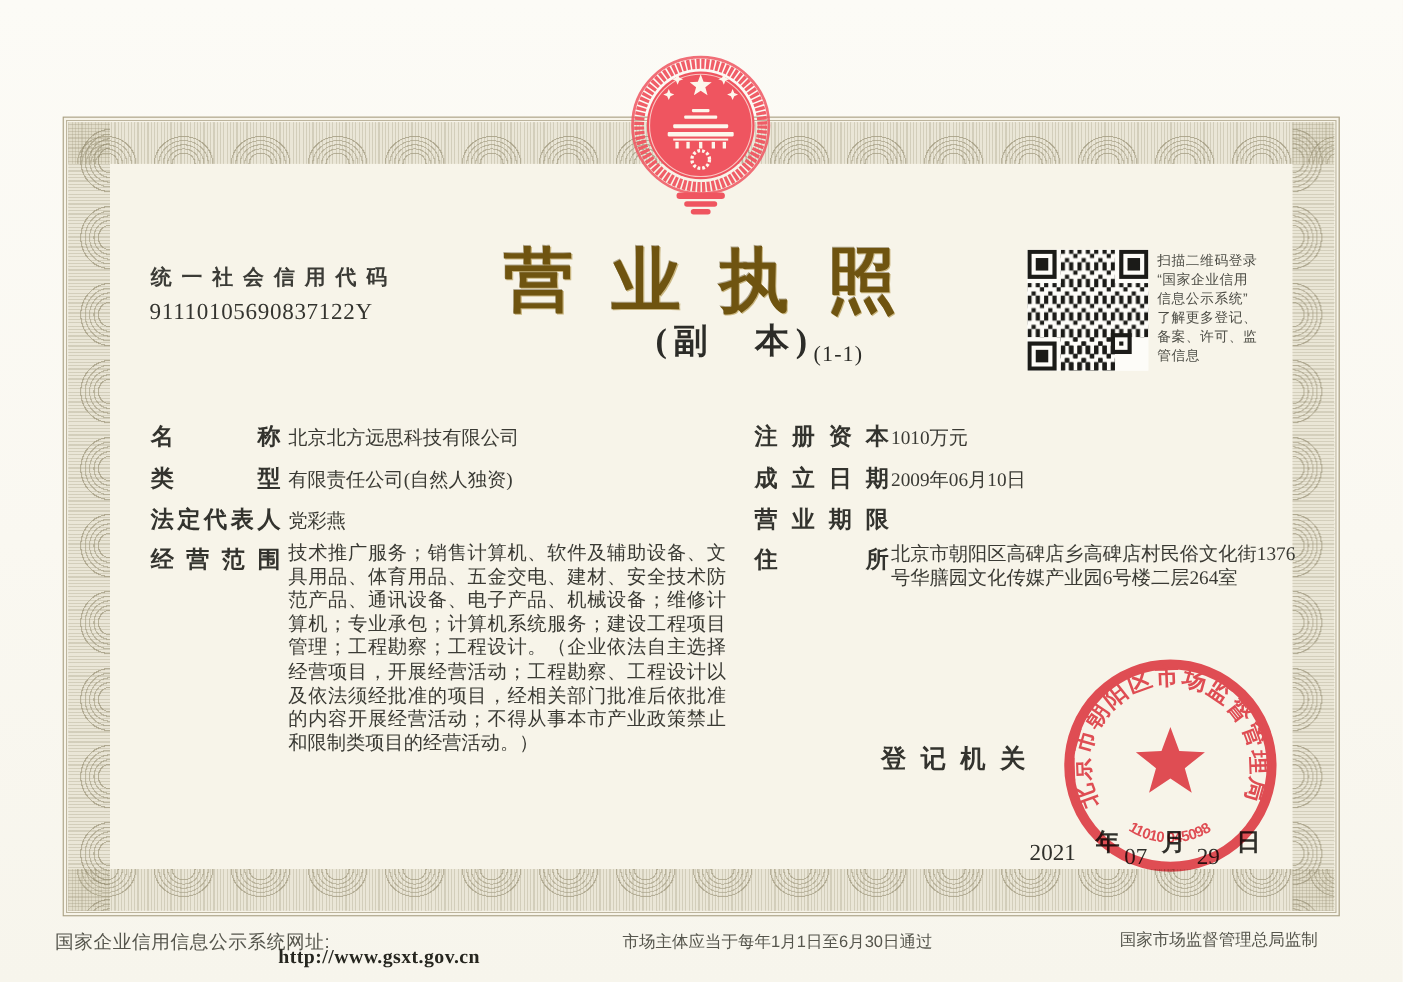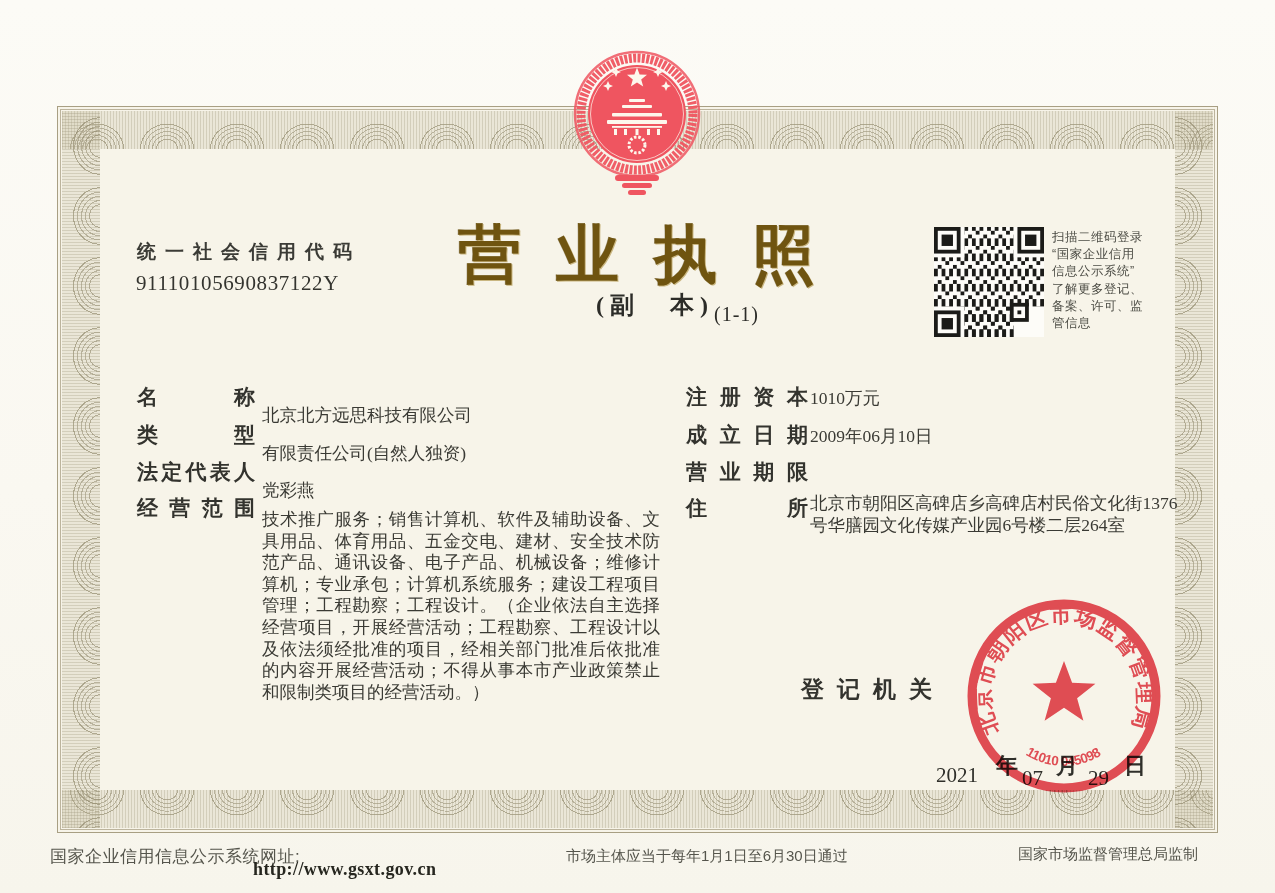--- a/index.html
+++ b/index.html
@@ -53,35 +53,35 @@
   
   .credit-label { position:absolute; left:137px; top:239px; font-size:19px; font-weight:700;
     letter-spacing:9px; color:#3b3b36; }
   .credit-value { position:absolute; left:136px; top:271px; font-size:21px; letter-spacing:.6px;
     font-family:"Liberation Serif","DejaVu Serif",serif; color:#34342f; }
   .doc-title { position:absolute; left:458px; top:212px; font-size:63px; font-weight:700;
     letter-spacing:35px; color:#6f5410; white-space:nowrap;
     text-shadow:1px 1px 0 rgba(164,132,44,.55), -0.5px -0.5px 0 rgba(70,50,5,.4);text-align:right; }
   .doc-sub { position:absolute; left:596px; top:289px; font-family:"Liberation Serif","DejaVu Serif",serif;
     font-weight:700; color:#2c2c28; white-space:nowrap; }
-  .doc-sub .sub-main { font-size:24px; letter-spacing:6px; }
+  .doc-sub .sub-main { font-size:31px; letter-spacing:6px; }
   .doc-sub .sub-idx { font-size:20px; font-weight:400; position:relative; top:8px; letter-spacing:1px; }
 
   
   .qr { position:absolute; left:934px; top:227px; width:110px; height:110px; background:#fdfcf8; }
   .qr-caption { position:absolute; left:1052px; top:229px; width:100px; font-size:12.5px;
     line-height:17.2px; color:#4c4c45; letter-spacing:.5px; }
 
   
   .flabel { position:absolute; font-size:21px; font-weight:700; color:#33332e;
     text-align:justify; text-align-last:justify; }
   .fvalue { position:absolute; font-family:"Liberation Serif","DejaVu Serif",serif;
     font-size:17.5px; color:#3a3a34; }
   .lab-l { left:137px; width:118px; }
-  .val-l { left:262px;margin-top:17px; }
+  .val-l { left:262px; }
   .lab-r { left:686px; width:122px; }
   .val-r { left:810px; }
   .scope { width:398px; line-height:21.6px; text-align:justify; }
   .addr  { width:384px; line-height:22px; }
 
   
   .reg-label { position:absolute; left:801px; top:674px; font-size:23px; font-weight:700;
     letter-spacing:13px; color:#33332e; white-space:nowrap; }
   .seal { position:absolute; left:962px; top:594px; width:204px; height:204px;
     mix-blend-mode:multiply; opacity:.93; z-index:6; }

